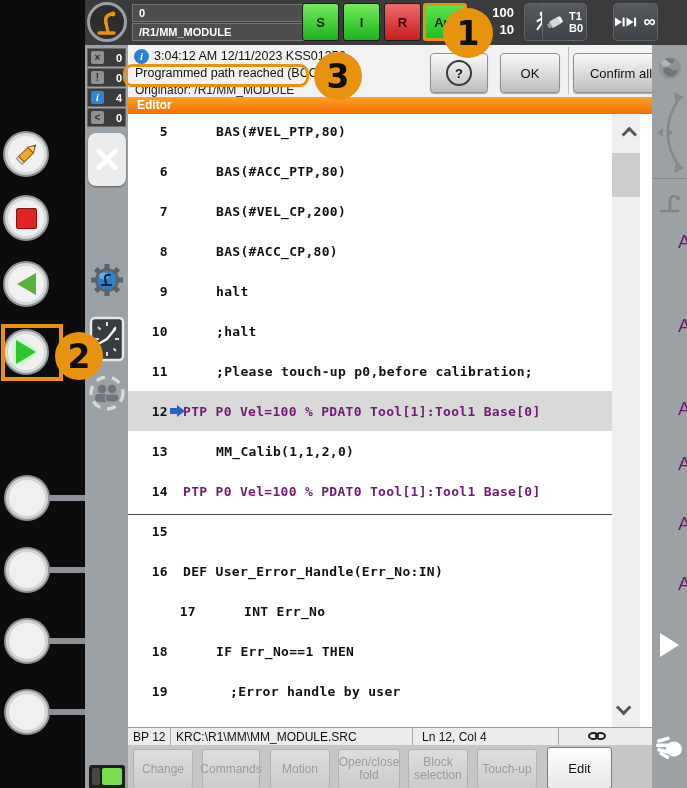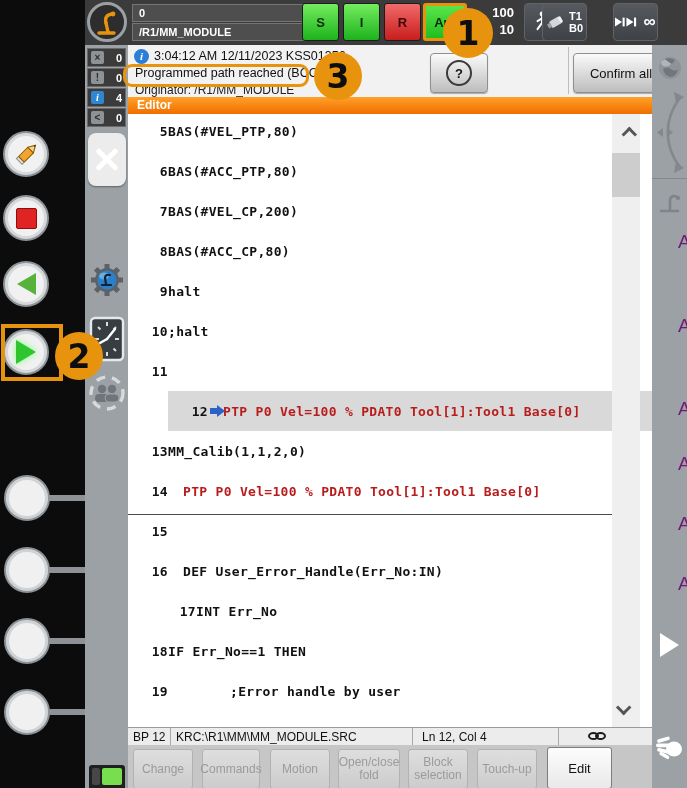--- a/index.html
+++ b/index.html
@@ -72,25 +72,25 @@
      display:flex;align-items:center;justify-content:center;font-size:13px;}
   .msg-vsep{left:440px;top:2px;width:1px;height:47px;background:#bdbdbd;}
 
   
   .editor-title{left:128px;top:97px;width:524px;height:17px;background:linear-gradient(#ffa128,#f06e00);
      color:#fff;font-size:12px;font-weight:bold;line-height:17px;padding-left:9px;box-sizing:border-box;}
   .code-area{left:128px;top:114px;width:524px;height:613px;background:#fff;overflow:hidden;}
   .code-lines{position:absolute;left:0;top:0;width:484px;height:613px;}
   .code-row{position:absolute;left:0;width:484px;height:40px;display:flex;align-items:center;
      font-family:"DejaVu Sans Mono",monospace;font-weight:bold;font-size:13px;letter-spacing:.3px;color:#111;}
-  .code-row.current{background:#d9d9d9;margin-left:40px;}
+  .code-row.current{background:#d9d9d9;}
   .lnum{flex:none;width:40px;text-align:right;}
   .ltext{white-space:pre;}
-  .ind1{margin-left:15px;} .ind2{} .ind3{margin-left:62px;}
-  .red{color:#b91c1c;text-align:center;}
+  .ind1{margin-left:15px;} .ind2{margin-left:48px;} .ind3{margin-left:62px;}
+  .red{color:#701a75;text-align:center;}
   .pc-pointer{position:absolute;left:42px;top:14px;width:15px;height:12px;}
   .pc-pointer::before{content:"";position:absolute;left:0;top:3px;width:7px;height:6px;background:#2b62c8;}
   .pc-pointer::after{content:"";position:absolute;left:7px;top:0;width:0;height:0;
      border-top:6px solid transparent;border-bottom:6px solid transparent;border-left:8px solid #2b62c8;}
   .code-row.sep::before{content:"";position:absolute;left:0;top:3px;width:484px;border-top:1.5px solid #4a4a4a;}
   .vscroll{position:absolute;left:484px;top:0;width:28px;height:613px;background:#efefef;}
   .sc-btn{position:absolute;left:0;width:28px;height:40px;background:#efefef;display:flex;align-items:center;justify-content:center;}
   .chev{width:11px;height:11px;border-top:3px solid #555;border-right:3px solid #555;box-sizing:border-box;}
   .chev.up{transform:rotate(-45deg) translate(2px,2px);}
   .chev.down{transform:rotate(135deg) translate(2px,2px);}
@@ -300,20 +300,21 @@
     <div class="abs info-ico">i</div>
     <div class="abs msg-ts">
       <span>3:04:12 AM 12/11/2023</span>&nbsp;<span>KSS01356</span>
     </div>
     <div class="abs msg-main">Programmed path reached (BCO)</div>
     <div class="abs msg-orig">Originator: /R1/MM_MODULE</div>
     <div class="abs msg-vsep"></div>
     <div class="abs msg-btn" style="left:302px;width:58px;">
       <span class="q-circle">?</span>
     </div>
+    <div class="abs msg-btn" style="left:372px;width:60px;">OK</div>
     <div class="abs msg-btn" style="left:445px;width:96px;">Confirm all</div>
   </div>
 
   <div class="abs editor-title">Editor</div>
   <div class="abs code-area">
     <div class="code-lines">
         <div class="code-row" style="top: -3px;">
           <span class="lnum">5</span>
           <span class="ltext ind2">BAS(#VEL_PTP,80)</span>
         </div>
@@ -332,20 +333,21 @@
         <div class="code-row" style="top: 157px;">
           <span class="lnum">9</span>
           <span class="ltext ind2">halt</span>
         </div>
         <div class="code-row" style="top: 197px;">
           <span class="lnum">10</span>
           <span class="ltext ind2">;halt</span>
         </div>
         <div class="code-row" style="top: 237px;">
           <span class="lnum">11</span>
+          <span class="ltext ind2">;Please touch-up p0,before calibration;</span>
         </div>
         <div class="code-row current" style="top: 277px;">
           <span class="lnum">12</span>
           <span class="pc-pointer"></span>
           <span class="ltext ind1 red">PTP P0 Vel=100 % PDAT0 Tool[1]:Tool1 Base[0]</span>
         </div>
         <div class="code-row" style="top: 317px;">
           <span class="lnum">13</span>
           <span class="ltext ind2">MM_Calib(1,1,2,0)</span>
         </div>

